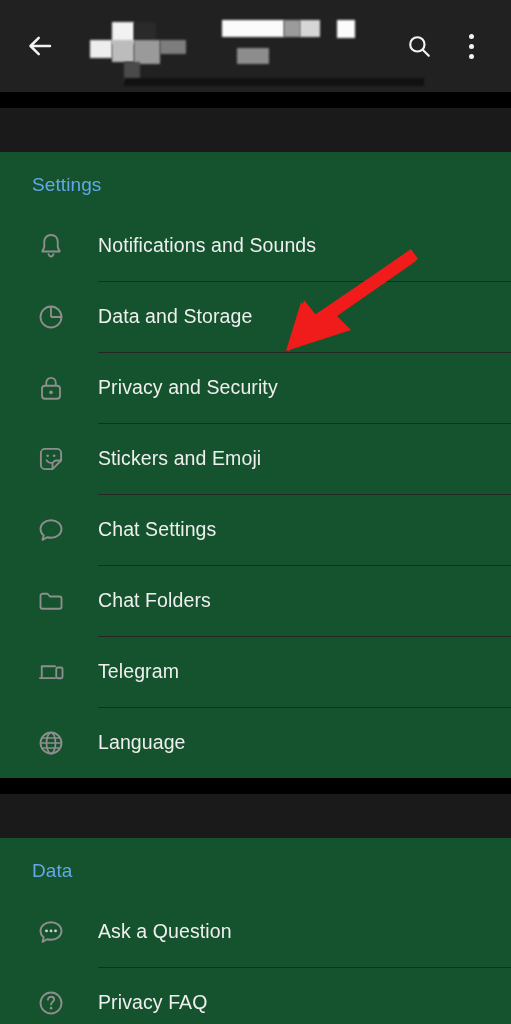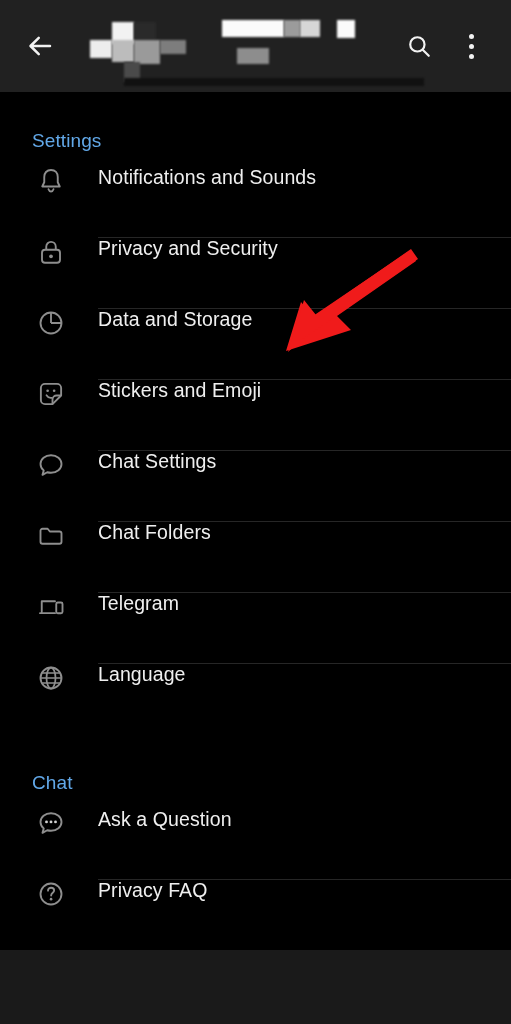--- a/index.html
+++ b/index.html
@@ -73,32 +73,33 @@
     background: #f2f2f2;
   }
 
   .black-band {
     background: #000000;
     width: 100%;
   }
 
   
   .section {
-    background: #000000;
+    background: #14532d;
+    margin-top: 44px;
   }
   .section-header {
     color: #62a8e8;
     font-size: 19px;
     padding: 22px 0 14px 32px;
     letter-spacing: 0.1px;
   }
   .row {
     position: relative;
     display: flex;
-    align-items: flex-start;
+    align-items: center;
     height: 71px;
   }
   .row-icon {
     width: 98px;
     flex: 0 0 98px;
     display: flex;
     align-items: center;
     justify-content: center;
     padding-left: 4px;
     box-sizing: border-box;
@@ -186,36 +187,36 @@
                    C17.4 5.6 15.4 3.2 12 3.2 Z" fill="none" stroke="#8e8e8e" stroke-width="1.5" stroke-linejoin="round"></path>
           <path d="M10 18.6 C10.4 19.8 11.1 20.4 12 20.4 C12.9 20.4 13.6 19.8 14 18.6" fill="none" stroke="#8e8e8e" stroke-width="1.5" stroke-linecap="round"></path>
         </svg>
       </span>
       <span class="row-label">Notifications and Sounds</span>
     </div>
 
     <div class="row sep">
       <span class="row-icon">
         <svg width="30" height="30" viewBox="0 0 24 24">
+          <circle cx="12" cy="12" r="8.4" fill="none" stroke="#8e8e8e" stroke-width="1.5"></circle>
+          <path d="M12 12 V3.6 M12 12 H20.4" fill="none" stroke="#8e8e8e" stroke-width="1.5"></path>
+        </svg>
+      </span>
+      <span class="row-label">Data and Storage</span>
+    </div>
+
+    <div class="row sep">
+      <span class="row-icon">
+        <svg width="30" height="30" viewBox="0 0 24 24">
           <rect x="4.8" y="10.2" width="14.4" height="10.4" rx="2.4" fill="none" stroke="#8e8e8e" stroke-width="1.5"></rect>
           <path d="M8.2 10.2 V7.8 C8.2 5.6 9.9 3.9 12 3.9 C14.1 3.9 15.8 5.6 15.8 7.8 V10.2" fill="none" stroke="#8e8e8e" stroke-width="1.5"></path>
           <circle cx="12" cy="15.4" r="1.5" fill="#8e8e8e"></circle>
         </svg>
       </span>
       <span class="row-label">Privacy and Security</span>
-    </div>
-
-    <div class="row sep">
-      <span class="row-icon">
-        <svg width="30" height="30" viewBox="0 0 24 24">
-          <circle cx="12" cy="12" r="8.4" fill="none" stroke="#8e8e8e" stroke-width="1.5"></circle>
-          <path d="M12 12 V3.6 M12 12 H20.4" fill="none" stroke="#8e8e8e" stroke-width="1.5"></path>
-        </svg>
-      </span>
-      <span class="row-label">Data and Storage</span>
     </div>
 
     <div class="row sep">
       <span class="row-icon">
         <svg width="30" height="30" viewBox="0 0 24 24">
           <path d="M7.2 3.9 H16.8 C18.6 3.9 20.1 5.4 20.1 7.2 V13.2 L13.2 20.1 H7.2
                    C5.4 20.1 3.9 18.6 3.9 16.8 V7.2 C3.9 5.4 5.4 3.9 7.2 3.9 Z" fill="none" stroke="#8e8e8e" stroke-width="1.5" stroke-linejoin="round"></path>
           <path d="M20.1 13.2 H16.5 C14.7 13.2 13.2 14.7 13.2 16.5 V20.1" fill="none" stroke="#8e8e8e" stroke-width="1.5" stroke-linejoin="round"></path>
           <circle cx="9.3" cy="9.4" r="1.05" fill="#8e8e8e"></circle>
           <circle cx="14.5" cy="9.4" r="1.05" fill="#8e8e8e"></circle>
@@ -265,21 +266,21 @@
           <path d="M3.6 12 H20.4 M4.9 8 H19.1 M4.9 16 H19.1" fill="none" stroke="#8e8e8e" stroke-width="1.3"></path>
         </svg>
       </span>
       <span class="row-label">Language</span>
     </div>
   </div>
 
   <div class="black-band" style="height:16px;"></div>
 
   <div class="section">
-    <div class="section-header">Chat</div>
+    <div class="section-header">Data</div>
 
     <div class="row">
       <span class="row-icon">
         <svg width="30" height="30" viewBox="0 0 24 24">
           <path d="M12 4.2 C16.7 4.2 20.4 7.3 20.4 11.2 C20.4 15.1 16.7 18.2 12 18.2
                    C10.9 18.2 9.9 18.05 9 17.8 L5.2 19.9 L6.2 16.3
                    C4.5 15 3.6 13.2 3.6 11.2 C3.6 7.3 7.3 4.2 12 4.2 Z" fill="none" stroke="#8e8e8e" stroke-width="1.5" stroke-linejoin="round"></path>
           <circle cx="8.4" cy="11.1" r="1.15" fill="#d2d2d2"></circle>
           <circle cx="12" cy="11.1" r="1.15" fill="#d2d2d2"></circle>
           <circle cx="15.6" cy="11.1" r="1.15" fill="#d2d2d2"></circle>

